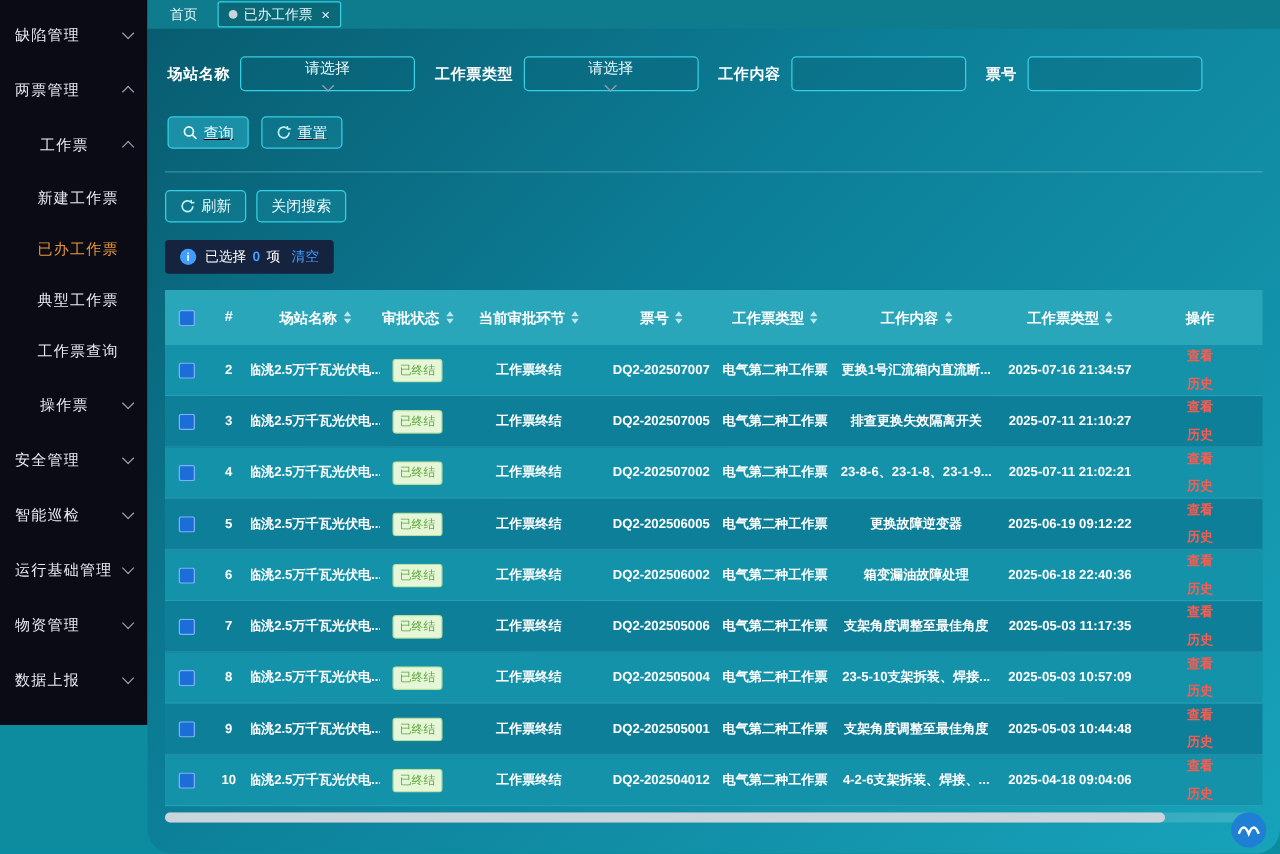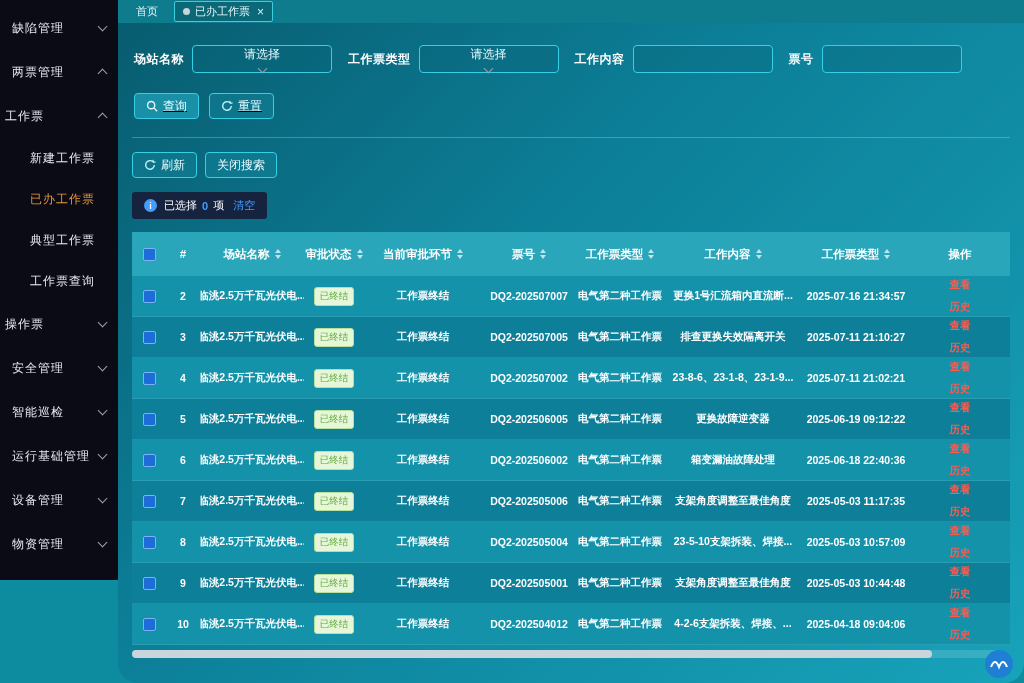--- a/index.html
+++ b/index.html
@@ -13,21 +13,21 @@
   .sidebar {
     width:118px; flex-shrink:0; height:580px;
     background:#0b0b15; color:#e8e8ee;
     padding-top:6px; overflow:hidden;
   }
   .side-item {
     display:flex; align-items:center; justify-content:space-between;
     height:44px; padding:0 12px; font-size:12px; cursor:pointer;
     color:#e9e9f2; letter-spacing:1px;
   }
-  .side-item.lvl2 { padding-left:5px; }
+  .side-item.lvl2 { padding-left:32px; }
   .side-item.lvl3 { padding-left:30px; height:41px; }
   .side-item.active .lbl { color:var(--active-orange,#e8963c); }
   .chev {
     width:7px; height:7px; flex-shrink:0;
     border-right:1.5px solid #9aa0b2; border-bottom:1.5px solid #9aa0b2;
     transform:rotate(45deg); margin-top:-3px;
   }
   .chev.up { transform:rotate(-135deg); margin-top:3px; }
   
   .main {
@@ -155,24 +155,20 @@
       <div class="side-item lvl1">
         <span class="lbl">安全管理</span>
         <span class="chev down"></span>
       </div>
       <div class="side-item lvl1">
         <span class="lbl">智能巡检</span>
         <span class="chev down"></span>
       </div>
       <div class="side-item lvl1">
         <span class="lbl">运行基础管理</span>
-        <span class="chev down"></span>
-      </div>
-      <div class="side-item lvl1">
-        <span class="lbl">设备管理</span>
         <span class="chev down"></span>
       </div>
       <div class="side-item lvl1">
         <span class="lbl">物资管理</span>
         <span class="chev down"></span>
       </div>
       <div class="side-item lvl1">
         <span class="lbl">数据上报</span>
         <span class="chev down"></span>
       </div>

